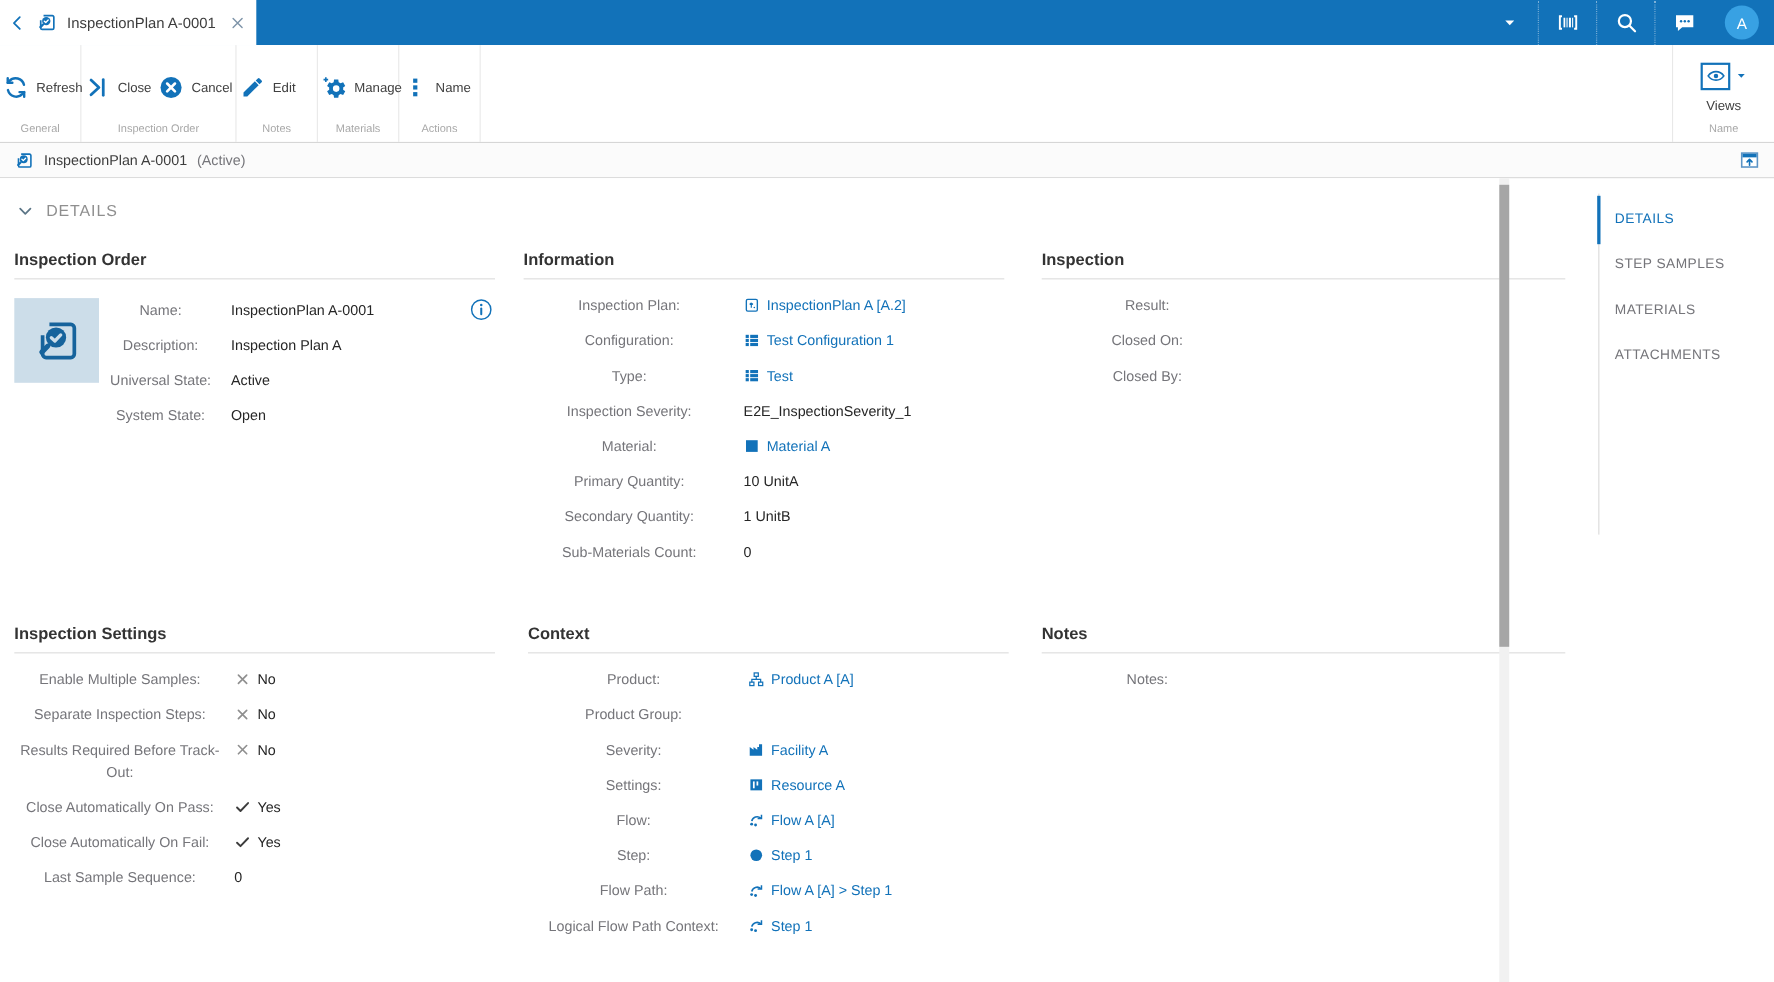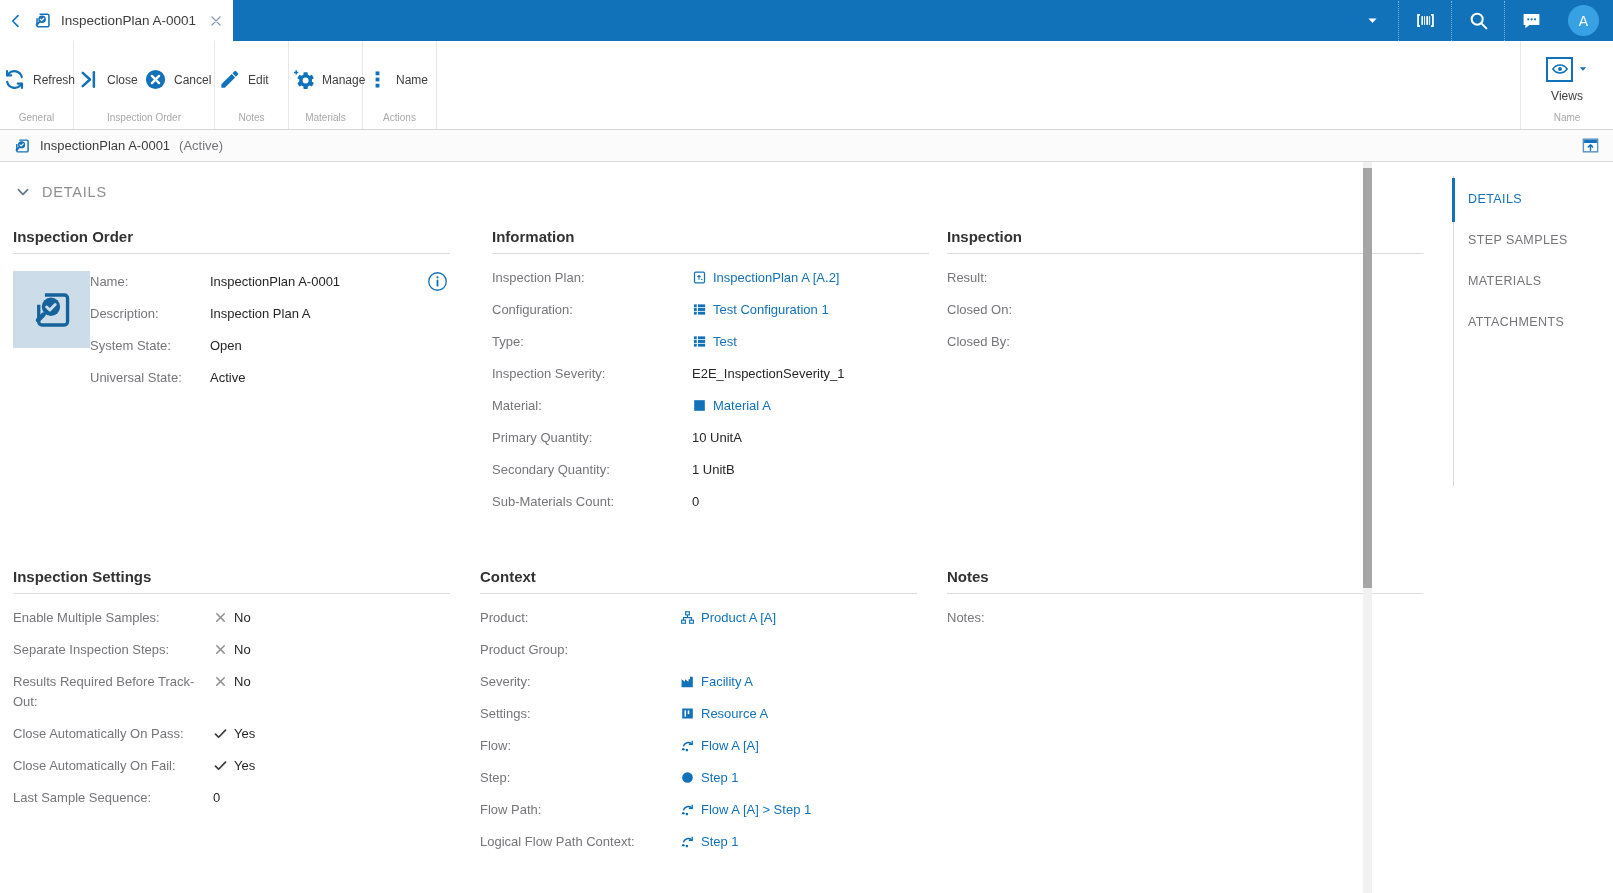--- a/index.html
+++ b/index.html
@@ -70,21 +70,21 @@
   .details-chevron { width:16px; height:16px; color:#5c7687; }
   .details-header-text { font-size:14.5px; color:#8f8f8f; letter-spacing:0.8px; }
 
   .section { position:absolute; width:437px; }
   .section.wide { width:476px; }
   .section h3 {
     margin:0 0 14px 0; font-size:15px; font-weight:700; color:#333333;
     padding-bottom:8px; border-bottom:1px solid #dcdcdc;
   }
   .frow { display:flex; margin-bottom:12px; font-size:13px; line-height:20px; min-height:20px; align-items:flex-start; }
-  .flabel { width:200px; min-width:200px; text-align:left; color:#75757A; padding-right:8px; }
+  .flabel { width:200px; min-width:200px; text-align:center; color:#75757A; padding-right:8px; }
   .fvalue { display:flex; align-items:flex-start; gap:6px; color:#262626; }
   .fvalue .vtext { white-space:nowrap; }
   .fvalue.link { color:#1272B9; }
   .fvalue.link .vtext { cursor:pointer; }
   .vicon { width:15px; height:15px; margin-top:2px; flex:none; color:#1272B9; }
   .vicon svg { width:15px; height:15px; }
   .vicon.gray { color:#8f8f8f; }
   .vicon.dark { color:#3d3d3d; }
 
   .order-flex { display:flex; align-items:flex-start; position:relative; }
@@ -107,21 +107,21 @@
     color:#75757A; cursor:pointer; white-space:nowrap;
   }
   .side-nav .nav-item.active { color:#1272B9; }
 
   
   .scroll-track { position:absolute; right:0; top:0; width:9px; height:731px; background:#f1f1f1; }
   .scroll-thumb { position:absolute; right:0; top:6px; width:9px; height:420px; background:#a6a6a6; cursor:pointer; }
 
   
   #sec-inspection-order { left:13px; top:66px; }
-  #sec-information     { left:492px; top:66px; }
+  #sec-information     { left:476px; top:66px; }
   #sec-inspection      { left:947px; top:66px; }
   #sec-inspection-settings { left:13px; top:406px; }
   #sec-context         { left:480px; top:406px; }
   #sec-notes           { left:947px; top:406px; }
 </style>
 </head>
 <body>
 
 <div class="topbar">
   <div class="tab">
@@ -343,29 +343,29 @@
               <span class="vtext">InspectionPlan A-0001</span>
             </div>
         </div>
         <div class="frow">
           <div class="flabel">Description:</div>
           <div class="fvalue">
               <span class="vtext">Inspection Plan A</span>
             </div>
         </div>
         <div class="frow">
+          <div class="flabel">Universal State:</div>
+          <div class="fvalue">
+              <span class="vtext">Active</span>
+            </div>
+        </div>
+        <div class="frow">
           <div class="flabel">System State:</div>
           <div class="fvalue">
               <span class="vtext">Open</span>
-            </div>
-        </div>
-        <div class="frow">
-          <div class="flabel">Universal State:</div>
-          <div class="fvalue">
-              <span class="vtext">Active</span>
             </div>
         </div>
       </div>
       <span class="info-badge">
         <svg viewBox="0 0 24 24" fill="none" stroke="currentColor">
             <circle cx="12" cy="12" r="10" stroke-width="1.5"></circle>
             <path d="M12 10.8v6" stroke-width="2.1" stroke-linecap="round"></path>
             <circle cx="12" cy="7.2" r="1.3" fill="currentColor" stroke="none"></circle>
           </svg>
       </span>

